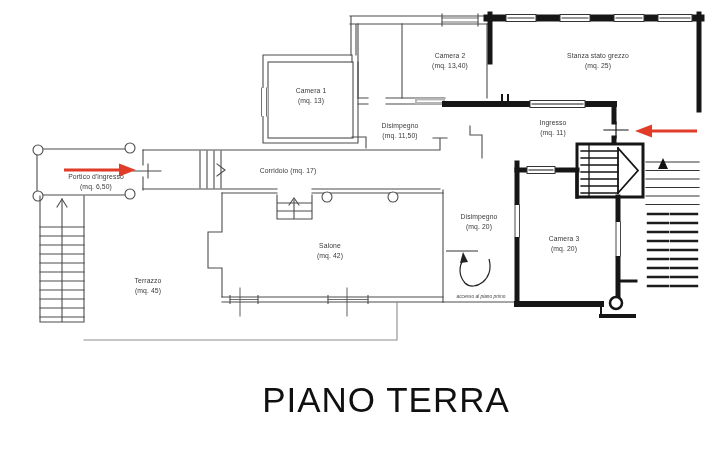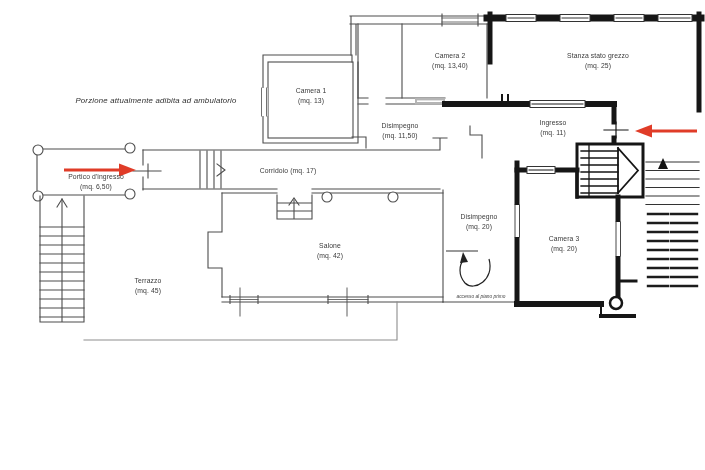--- a/index.html
+++ b/index.html
@@ -158,21 +158,20 @@
     <g>
       <line x1="64" y1="170" x2="119" y2="170" stroke-width="3" stroke="#e03c28"></line>
       <polygon points="119,163.5 119,176.5 136,170" fill="#e03c28"></polygon>
     </g>
     <g>
       <line x1="697" y1="131" x2="652" y2="131" stroke-width="3" stroke="#e03c28"></line>
       <polygon points="652,124.5 652,137.5 635,131" fill="#e03c28"></polygon>
     </g>
   </svg>
 
-  <div class="annotation" style="left:156px;top:100px;">Porzione attualmente adibita ad ambulatorio</div>
 
   <div class="lbl" style="left:311px;top:96px;">
     <span>Camera 1</span>
     <span>(mq. 13)</span>
   </div>
 
   <div class="lbl" style="left:450px;top:61px;">
     <span>Camera 2</span>
     <span>(mq. 13,40)</span>
   </div>
@@ -216,13 +215,14 @@
     <span>(mq. 20)</span>
   </div>
 
   <div class="lbl" style="left:564px;top:244px;">
     <span>Camera 3</span>
     <span>(mq. 20)</span>
   </div>
 
   <div class="access-note" style="left:481px;top:296px;">accesso al piano primo</div>
 
+  <div class="plan-title" style="left:386px;top:400px;">PIANO TERRA</div>
 </div>
 
 </body></html>

